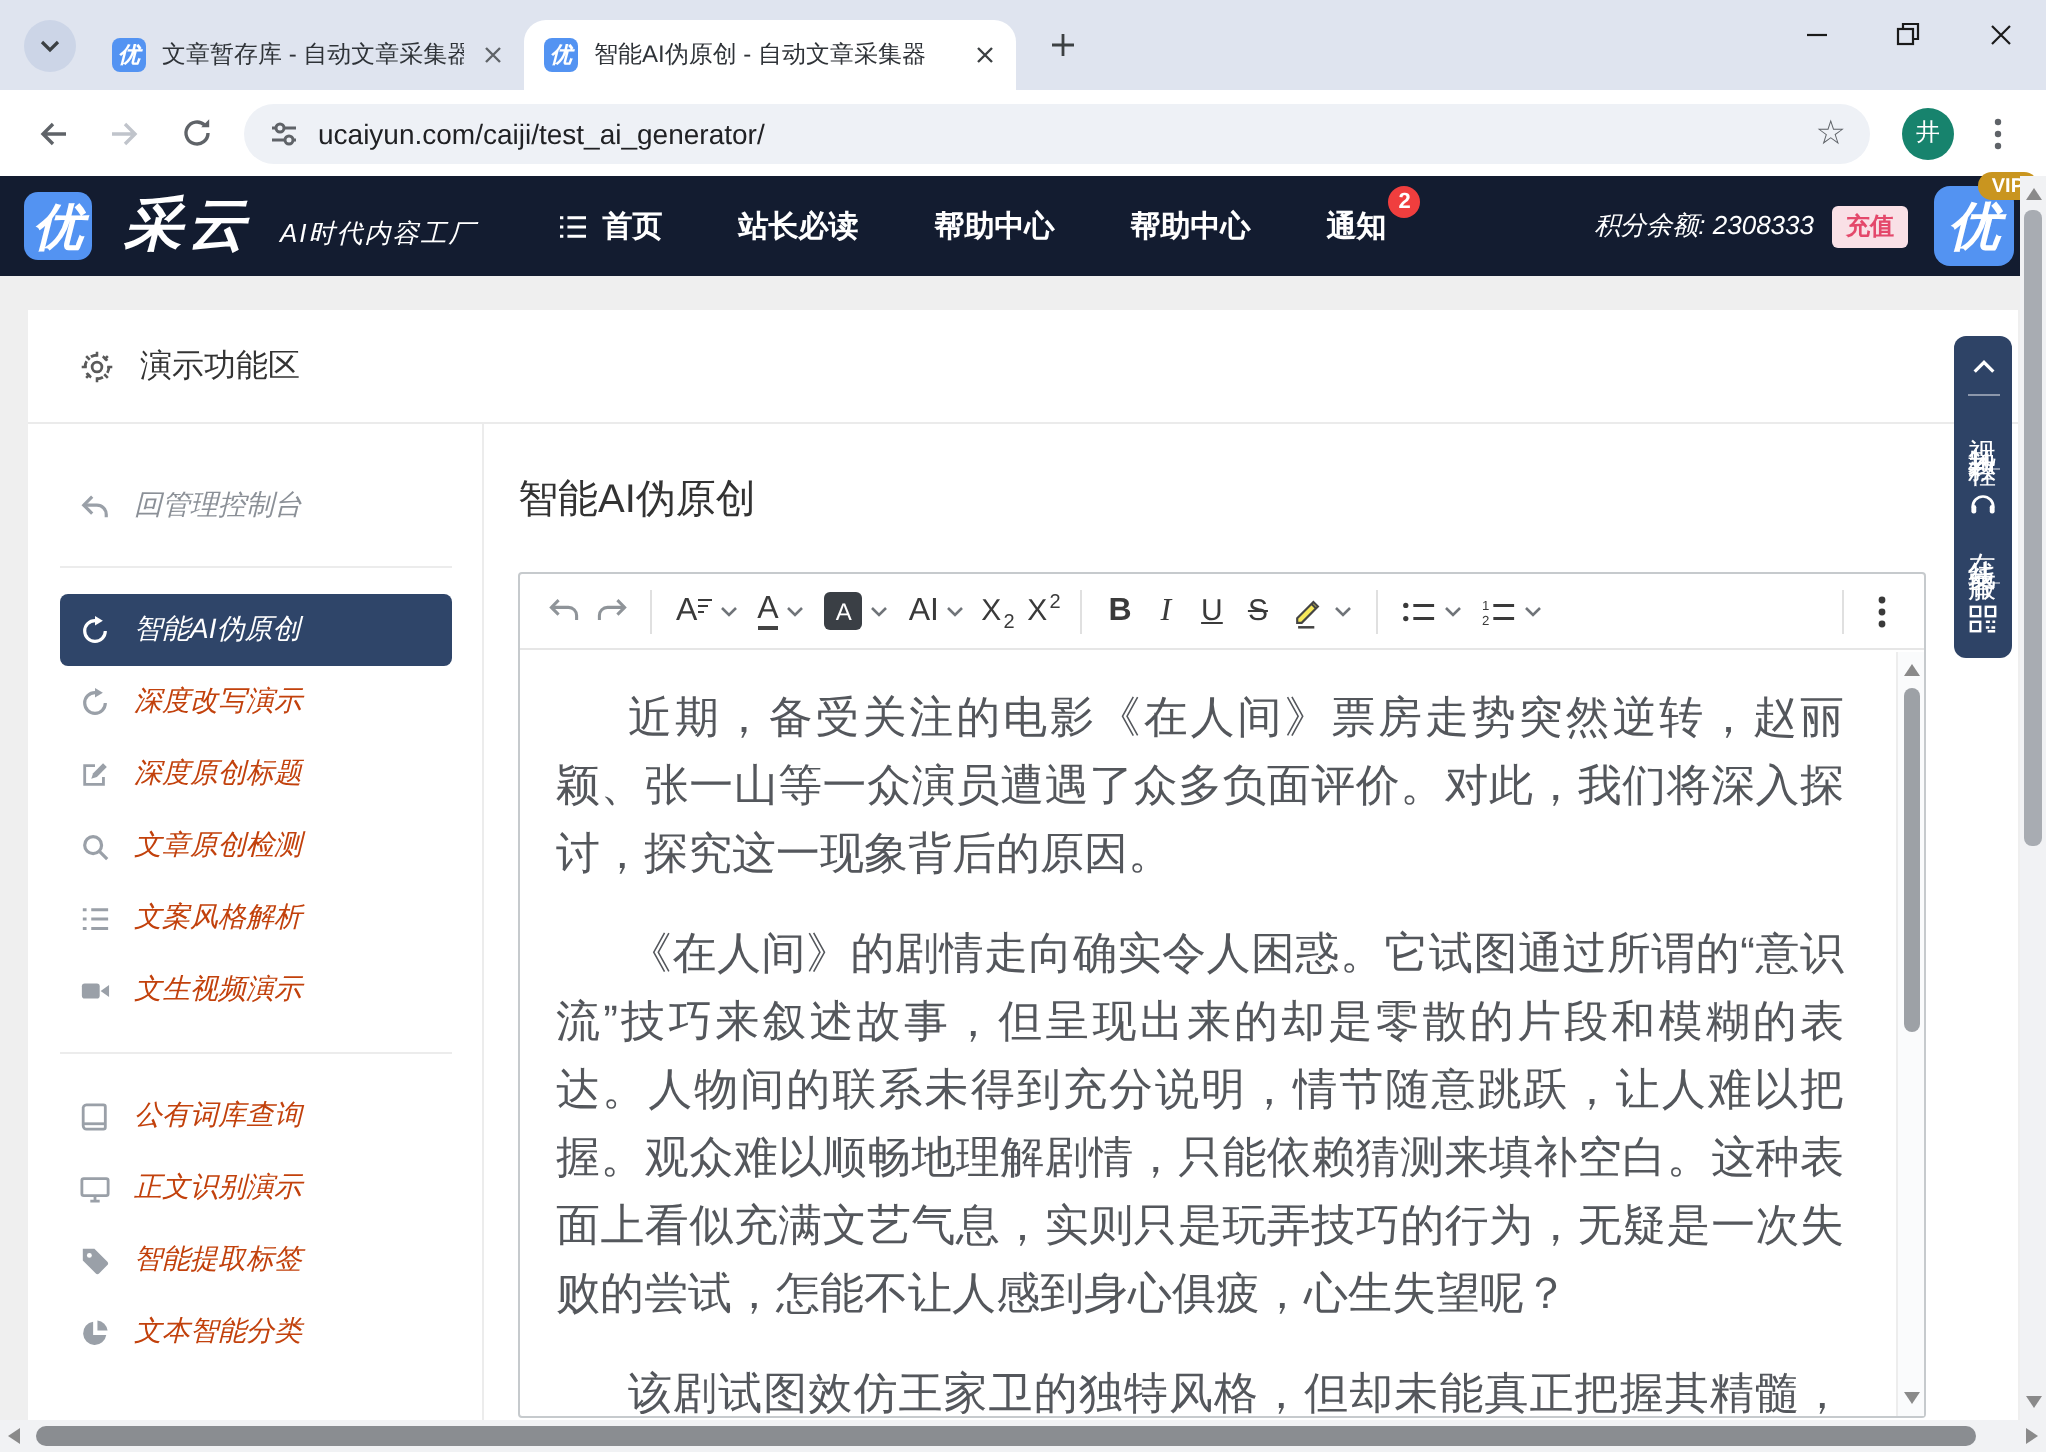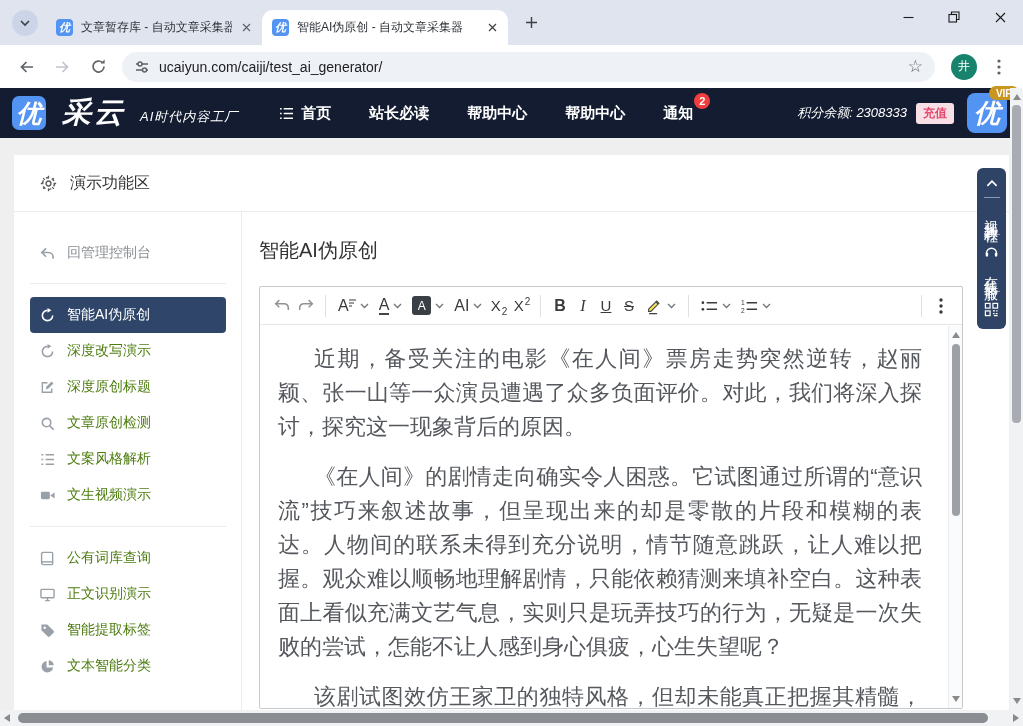--- a/index.html
+++ b/index.html
@@ -42,24 +42,24 @@
   .nav-avatar { position:relative; width:40px; height:40px; margin-left:4px; flex:none; }
   .nav-avatar-box { width:40px; height:40px; background:#5393f2; border-radius:8px; color:#fff; font-size:26px; font-weight:700; font-style:italic; display:flex; align-items:center; justify-content:center; }
   .vip-badge { position:absolute; top:-7px; right:-12px; background:#c9951f; color:#fff; font-size:10px; font-weight:700; padding:1.5px 7px; border-radius:9px; }
 
   
   .card { position:absolute; left:14px; top:155px; width:995px; height:571px; background:#fff; }
   .card-header { height:57px; display:flex; align-items:center; gap:13px; padding-left:26px; border-bottom:1px solid #ebebeb; }
   .card-title { font-size:16px; color:#333; }
   .card-body { display:flex; height:513px; }
 
-  .sidebar { width:227px; padding:24px 15px 0 16px; flex:none; }
+  .sidebar { width:227px; padding:24px 15px 0 16px; flex:none;font-style:italic; }
   .side-back { display:flex; align-items:center; gap:12px; height:34px; padding-left:10px; color:#8b9097; font-size:14px; cursor:pointer; }
   .side-divider { border-top:1px solid #ececec; margin:13px 0; }
-  .side-item { display:flex; align-items:center; gap:12px; height:36px; padding-left:10px; border-radius:4px; color:#4d7c0f; font-size:14px; cursor:pointer; white-space:nowrap; }
+  .side-item { display:flex; align-items:center; gap:12px; height:36px; padding-left:10px; border-radius:4px; color:#c2410c; font-size:14px; cursor:pointer; white-space:nowrap; }
   .side-item .si { color:#9aa0a8; flex:none; }
   .side-item.active { background:#2f4569; color:#fff; }
   .side-item.active .si { color:#fff; }
 
   .main { flex:1; border-left:1px solid #ececec; padding:16px 46px 0 17px; min-width:0; }
   .main-title { font-size:20px; color:#333; font-weight:400; margin:8px 0 22px 0; line-height:28px; }
   .editor { border:1px solid #c6cacd; border-radius:2px; height:calc(100% - 74px); position:relative; background:#fff; }
   .ed-toolbar { height:38px; border-bottom:1px solid #e6e6e6; display:flex; align-items:center; padding:0 10px; color:#3a3a3a; }
   .ed-btn { height:26px; min-width:23px; display:flex; align-items:center; justify-content:center; padding:0 3px; font-size:15px; cursor:pointer; }
   .ed-dd { display:flex; align-items:center; gap:4px; padding:0 5px; height:26px; cursor:pointer; }

